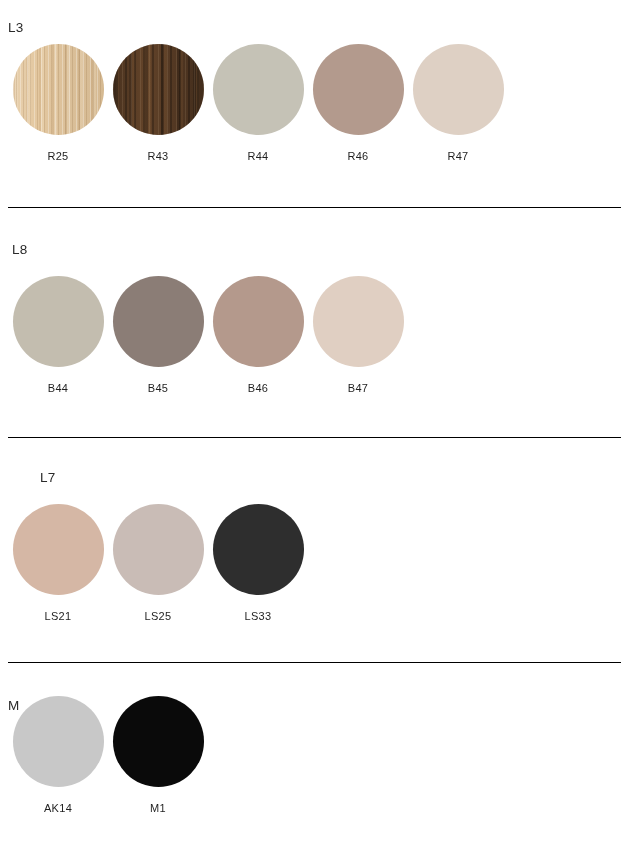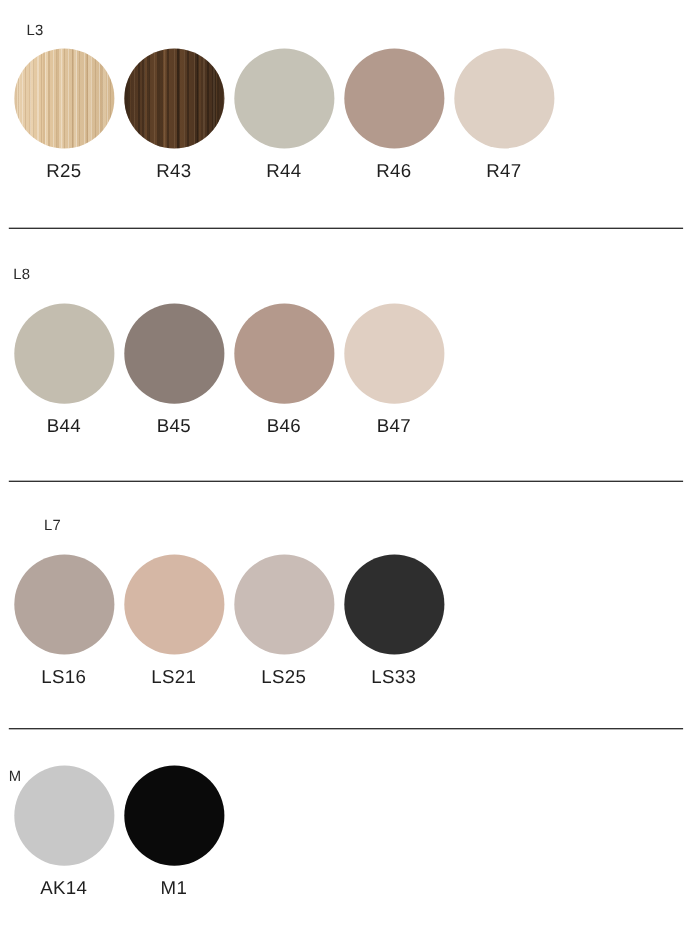--- a/index.html
+++ b/index.html
@@ -55,21 +55,21 @@
     width: 91px;
     height: 91px;
     border-radius: 50%;
     position: relative;
     overflow: hidden;
     background-repeat: repeat;
   }
 
   .swatch-label {
     margin-top: 14px;
-    font-size: 17px;
+    font-size: 11px;
     line-height: 14px;
     color: #1f1f1f;
     letter-spacing: 0.3px;
     text-align: center;
     white-space: nowrap;
   }
 
   .divider {
     height: 0;
     border-top: 1.6px solid #000000;
@@ -129,21 +129,21 @@
         rgba(150,105,60,0.10) 34%,
         rgba(0,0,0,0.10) 66%,
         rgba(0,0,0,0.30) 100%);
   }
 </style>
 </head>
 <body>
 
 <div class="sheet" id="sheet">
     <div class="group" style="position: absolute; left: 0px; top: 0px; width: 625px;">
-      <div class="group-title" style="position: absolute; left: 16px; top: 20px;">L3</div>
+      <div class="group-title" style="position: absolute; left: 0px; top: 20px;">L3</div>
       <div class="swatch-row" style="position: absolute; left: 0px; top: 44px;">
         <div class="swatch-cell">
           <div class="swatch-disc" style="background: rgb(227, 199, 159);">
             <div class="grain oak"></div>
           </div>
           <div class="swatch-label">R25</div>
         </div>
         <div class="swatch-cell">
           <div class="swatch-disc" style="background: rgb(93, 63, 39);">
             <div class="grain walnut"></div>
@@ -184,24 +184,20 @@
           <div class="swatch-disc" style="background: rgb(224, 207, 194);"></div>
           <div class="swatch-label">B47</div>
         </div>
       </div>
     </div>
     <div class="divider" style="position: absolute; top: 437px; left: 0px;"></div>
     <div class="group" style="position: absolute; left: 0px; top: 0px; width: 625px;">
       <div class="group-title" style="position: absolute; left: 0px; top: 470px; padding-left: 40px;">L7</div>
       <div class="swatch-row" style="position: absolute; left: 0px; top: 504px;">
         <div class="swatch-cell">
-          <div class="swatch-disc" style="background: rgb(180, 165, 157);"></div>
-          <div class="swatch-label">LS16</div>
-        </div>
-        <div class="swatch-cell">
           <div class="swatch-disc" style="background: rgb(213, 183, 165);"></div>
           <div class="swatch-label">LS21</div>
         </div>
         <div class="swatch-cell">
           <div class="swatch-disc" style="background: rgb(201, 188, 182);"></div>
           <div class="swatch-label">LS25</div>
         </div>
         <div class="swatch-cell">
           <div class="swatch-disc" style="background: rgb(46, 46, 46);"></div>
           <div class="swatch-label">LS33</div>

